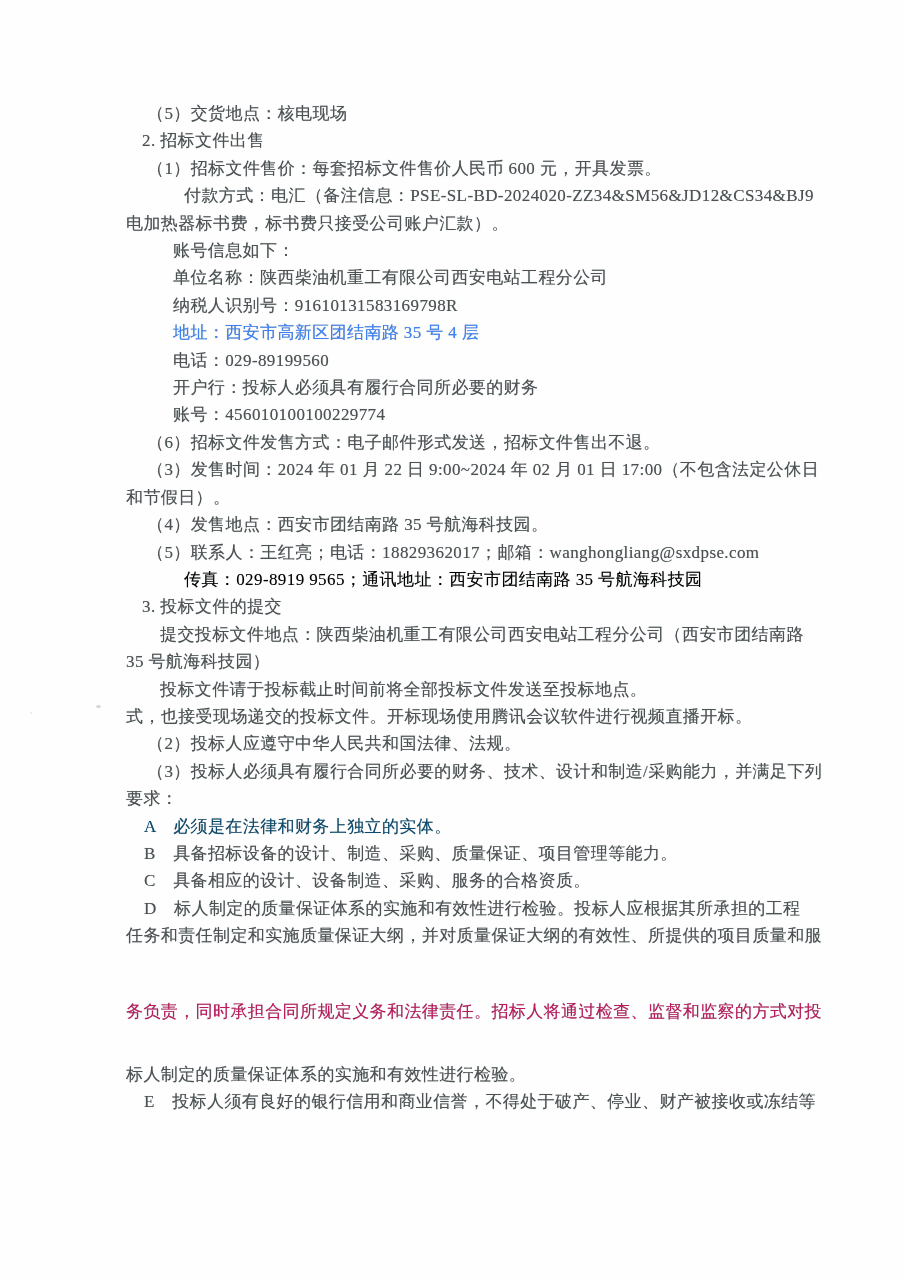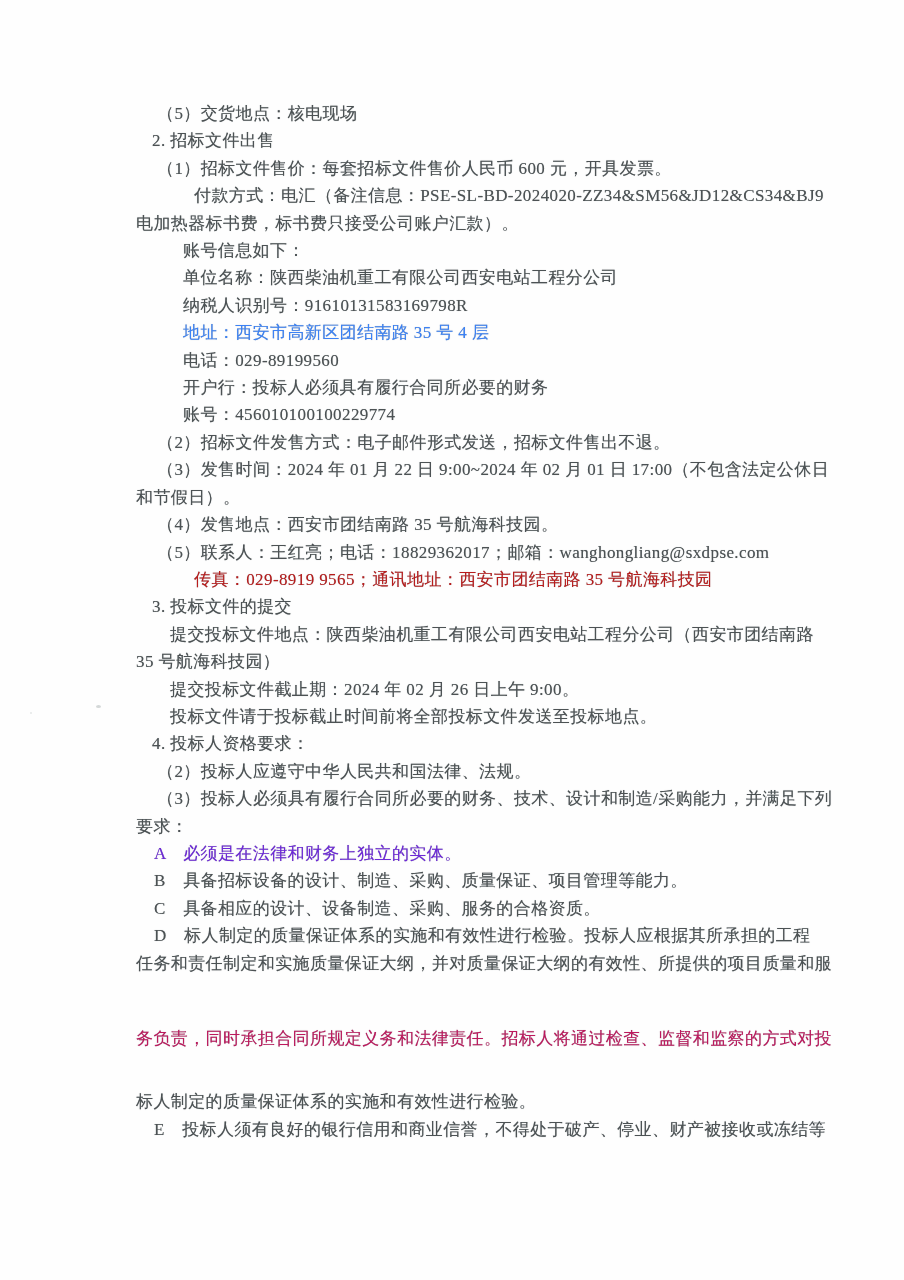--- a/index.html
+++ b/index.html
@@ -10,21 +10,21 @@
   .page {
     position: relative;
     width: 904px;
     height: 1280px;
     background: #fefefe;
     overflow: hidden;
     font-family: "Liberation Serif", "DejaVu Serif", serif;
   }
   .content {
     position: absolute;
-    left: 136px;
+    left: 126px;
     top: 100px;
     width: 690px;
   }
   .line {
     font-size: 17px;
     line-height: 27.4px;
     white-space: nowrap;
     letter-spacing: 0.4px;
     color: #4c5254;
     text-shadow: 0 0 0.7px rgba(76, 86, 90, 0.55);
@@ -58,36 +58,35 @@
       <div class="line ind-paren" style="color: rgb(76, 82, 84);">（1）招标文件售价：每套招标文件售价人民币 600 元，开具发票。</div>
       <div class="line ind-deep" style="color: rgb(76, 82, 84);">付款方式：电汇（备注信息：PSE-SL-BD-2024020-ZZ34&amp;SM56&amp;JD12&amp;CS34&amp;BJ9</div>
       <div class="line ind-none" style="color: rgb(76, 82, 84);">电加热器标书费，标书费只接受公司账户汇款）。</div>
       <div class="line ind-info" style="color: rgb(76, 82, 84);">账号信息如下：</div>
       <div class="line ind-info" style="color: rgb(76, 82, 84);">单位名称：陕西柴油机重工有限公司西安电站工程分公司</div>
       <div class="line ind-info" style="color: rgb(76, 82, 84);">纳税人识别号：91610131583169798R</div>
       <div class="line ind-info" style="color: #3b82f6;">地址：西安市高新区团结南路 35 号 4 层</div>
       <div class="line ind-info" style="color: rgb(76, 82, 84);">电话：029-89199560</div>
       <div class="line ind-info" style="color: rgb(76, 82, 84);">开户行：投标人必须具有履行合同所必要的财务</div>
       <div class="line ind-info" style="color: rgb(76, 82, 84);">账号：456010100100229774</div>
-      <div class="line ind-paren" style="color: rgb(76, 82, 84);">（2）招标文件发售方式：电子邮件形式发送，招标文件售出不退。</div>
+      <div class="line ind-paren" style="color: rgb(76, 82, 84);">（6）招标文件发售方式：电子邮件形式发送，招标文件售出不退。</div>
       <div class="line ind-paren" style="color: rgb(76, 82, 84);">（3）发售时间：2024 年 01 月 22 日 9:00~2024 年 02 月 01 日 17:00（不包含法定公休日</div>
       <div class="line ind-none" style="color: rgb(76, 82, 84);">和节假日）。</div>
       <div class="line ind-paren" style="color: rgb(76, 82, 84);">（4）发售地点：西安市团结南路 35 号航海科技园。</div>
       <div class="line ind-paren" style="color: rgb(76, 82, 84);">（5）联系人：王红亮；电话：18829362017；邮箱：wanghongliang@sxdpse.com</div>
-      <div class="line ind-deep" style="color: #b91c1c;">传真：029-8919 9565；通讯地址：西安市团结南路 35 号航海科技园</div>
+      <div class="line ind-deep" style="color: #000000;">传真：029-8919 9565；通讯地址：西安市团结南路 35 号航海科技园</div>
       <div class="line ind-num" style="color: rgb(76, 82, 84);">3.  投标文件的提交</div>
       <div class="line ind-para" style="color: rgb(76, 82, 84);">提交投标文件地点：陕西柴油机重工有限公司西安电站工程分公司（西安市团结南路</div>
       <div class="line ind-none" style="color: rgb(76, 82, 84);">35 号航海科技园）</div>
-      <div class="line ind-para" style="color: rgb(76, 82, 84);">提交投标文件截止期：2024 年 02 月 26 日上午 9:00。</div>
       <div class="line ind-para" style="color: rgb(76, 82, 84);">投标文件请于投标截止时间前将全部投标文件发送至投标地点。</div>
-      <div class="line ind-num" style="color: rgb(76, 82, 84);">4.  投标人资格要求：</div>
+      <div class="line ind-none" style="color: rgb(76, 82, 84);">式，也接受现场递交的投标文件。开标现场使用腾讯会议软件进行视频直播开标。</div>
       <div class="line ind-paren" style="color: rgb(76, 82, 84);">（2）投标人应遵守中华人民共和国法律、法规。</div>
       <div class="line ind-paren" style="color: rgb(76, 82, 84);">（3）投标人必须具有履行合同所必要的财务、技术、设计和制造/采购能力，并满足下列</div>
       <div class="line ind-none" style="color: rgb(76, 82, 84);">要求：</div>
-      <div class="line ind-letter" style="color: #6d28d9;">A　必须是在法律和财务上独立的实体。</div>
+      <div class="line ind-letter" style="color: #0c4a6e;">A　必须是在法律和财务上独立的实体。</div>
       <div class="line ind-letter" style="color: rgb(76, 82, 84);">B　具备招标设备的设计、制造、采购、质量保证、项目管理等能力。</div>
       <div class="line ind-letter" style="color: rgb(76, 82, 84);">C　具备相应的设计、设备制造、采购、服务的合格资质。</div>
       <div class="line ind-letter" style="color: rgb(76, 82, 84);">D　标人制定的质量保证体系的实施和有效性进行检验。投标人应根据其所承担的工程</div>
       <div class="line ind-none" style="color: rgb(76, 82, 84);">任务和责任制定和实施质量保证大纲，并对质量保证大纲的有效性、所提供的项目质量和服</div>
       <div class="line ind-none" style="color: #be185d; margin-top: 48px;">务负责，同时承担合同所规定义务和法律责任。招标人将通过检查、监督和监察的方式对投</div>
       <div class="line ind-none" style="color: rgb(76, 82, 84); margin-top: 36px;">标人制定的质量保证体系的实施和有效性进行检验。</div>
       <div class="line ind-letter" style="color: rgb(76, 82, 84);">E　投标人须有良好的银行信用和商业信誉，不得处于破产、停业、财产被接收或冻结等</div>
     </div>
 </div>
 

